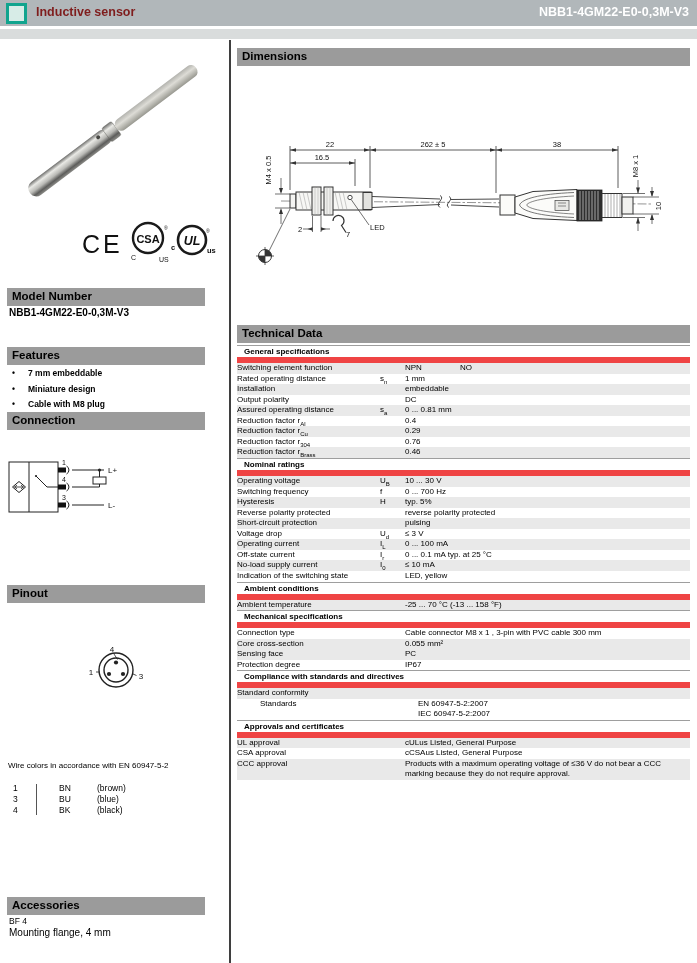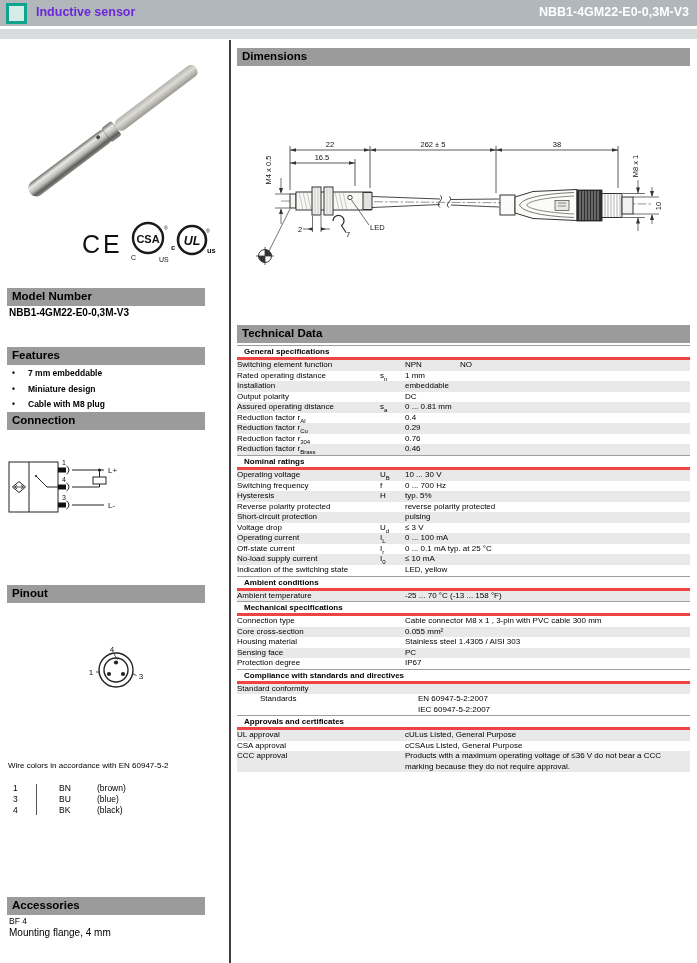--- a/index.html
+++ b/index.html
@@ -3,21 +3,21 @@
 <meta charset="utf-8">
 <style>
   html,body{margin:0;padding:0}
   body{width:697px;height:963px;position:relative;background:#fff;color:#000;
        font-family:"Liberation Sans",sans-serif;overflow:hidden}
   .abs{position:absolute}
 
   
   #topbar{left:0;top:0;width:697px;height:26px;background:#b1b7ba}
   #brandsq{left:6px;top:3px;width:21px;height:21px;background:#d7ece7;border:3px solid #10a48e;box-sizing:border-box}
-  #toptitle{left:36px;top:5px;font-size:12.5px;font-weight:bold;color:#6d28d9}
+  #toptitle{left:36px;top:5px;font-size:12.5px;font-weight:bold;color:#7f1d1d}
   #topmodel{right:8px;top:5px;font-size:12.5px;font-weight:bold;color:#fff}
   #subband{left:0;top:29px;width:697px;height:10px;background:#d9dcdc}
   #coldivider{left:229px;top:40px;width:2px;height:923px;background:#3f3f3f}
 
   
   .sec-bar{background:#9b9b9b;height:18px;box-sizing:border-box;padding:2px 0 4px 5px;
            font-size:11.5px;font-weight:bold;color:#000}
   .lbar{left:7px;width:198px}
   .rbar{left:237px;width:453px}
 
@@ -31,21 +31,21 @@
   .wrow{display:flex;height:11px;line-height:11px;font-size:8.5px}
   .wpin{width:24px;padding-left:13px}
   .wcode{width:38px;padding-left:22px}
   #wirerule{left:36px;top:784px;width:1px;height:31px;background:#555}
   #accessorieslist{left:9px;top:916px}
   .accn{font-size:8.5px;font-weight:normal;line-height:11px}
   .accd{font-size:10px;line-height:11px}
 
   
   #tdtable{left:237px;top:345px;width:453px;font-size:8px}
-  .tsec{font-weight:bold;padding-left:7px;line-height:11px;border-top:1px solid #9e9e9e;border-bottom:3px solid #ef4444;background:#fff}
+  .tsec{font-weight:bold;padding-left:7px;line-height:11px;border-top:1px solid #9e9e9e;border-bottom:6px solid #ef4444;background:#fff}
   .trow{display:flex;min-height:10.5px;line-height:10.5px}
   .trow.g{background:#e9e9e9}
   .tlbl{width:143px;flex:none}
   .tlbl.ind2{width:133px;padding-left:23px}
   .tsym{width:25px;flex:none}
   .tval{flex:1;padding-right:0}
   sub.tsub{font-size:6px;line-height:1}
   .v1{display:inline-block;min-width:55px}
 
   svg text{font-family:"Liberation Sans",sans-serif;fill:#111}
@@ -453,25 +453,20 @@
     <div class="trow">
       <div class="tlbl">Connection type</div>
       <div class="tsym"></div>
       <div class="tval"><span>Cable connector M8 x 1 , 3-pin with PVC cable 300 mm</span></div>
     </div>
     <div class="trow g">
       <div class="tlbl">Core cross-section</div>
       <div class="tsym"></div>
       <div class="tval"><span>0.055 mm²</span></div>
     </div>
-    <div class="trow">
-      <div class="tlbl">Housing material</div>
-      <div class="tsym"></div>
-      <div class="tval"><span>Stainless steel 1.4305 / AISI 303</span></div>
-    </div>
     <div class="trow g">
       <div class="tlbl">Sensing face</div>
       <div class="tsym"></div>
       <div class="tval"><span>PC</span></div>
     </div>
     <div class="trow">
       <div class="tlbl">Protection degree</div>
       <div class="tsym"></div>
       <div class="tval"><span>IP67</span></div>
     </div>

